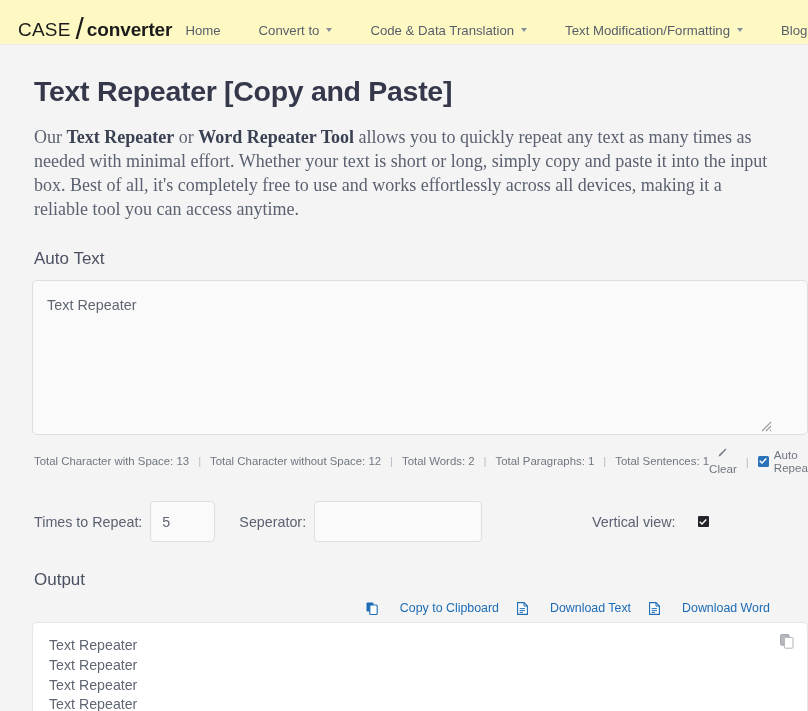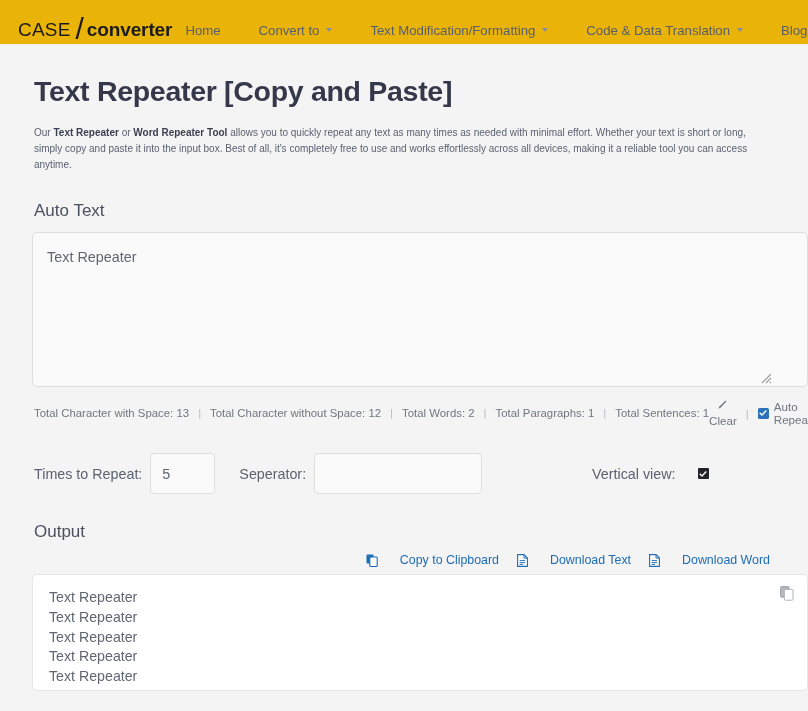--- a/index.html
+++ b/index.html
@@ -12,21 +12,21 @@
     height: 711px;
     background: #f4f4f4;
     font-family: "Liberation Sans", sans-serif;
     color: #3c4257;
     overflow: hidden;
   }
 
   
   .site-header {
     height: 45px;
-    background: #eab308;
+    background: #fef9c3;
     display: flex;
     align-items: center;
     padding: 16px 16px 0 18px;
     border-bottom: 1px solid #ececec;
   }
   .logo {
     display: flex;
     align-items: baseline;
     font-size: 19px;
     color: #1b1b1b;
@@ -84,24 +84,25 @@
   }
   h1.page-title {
     font-size: 28.5px;
     font-weight: 700;
     color: #34384a;
     margin: 30px 0 0 2px;
     letter-spacing: -0.3px;
   }
   .intro {
     margin: 17px 0 0 2px;
-    font-size: 10px;
-    line-height: 16px;
+    font-size: 18px;
+    line-height: 24px;
     color: #5a6170;
     max-width: 790px;
+    font-family: Liberation Serif, serif;
   }
   .intro b { color: #3a4152; font-weight: 700; }
 
   .section-label {
     font-size: 17px;
     color: #4a5160;
     margin: 28px 0 11px 2px;
     font-weight: 400;
   }
 
@@ -289,25 +290,25 @@
 
   <nav class="main-nav">
     <div class="nav-item">
       <span>Home</span>
     </div>
     <div class="nav-item">
       <span>Convert to</span>
       <span class="caret"></span>
     </div>
     <div class="nav-item">
+      <span>Code &amp; Data Translation</span>
+      <span class="caret"></span>
+    </div>
+    <div class="nav-item">
       <span>Text Modification/Formatting</span>
-      <span class="caret"></span>
-    </div>
-    <div class="nav-item">
-      <span>Code &amp; Data Translation</span>
       <span class="caret"></span>
     </div>
     <div class="nav-item">
       <span>Blog</span>
     </div>
   </nav>
 </div>
 
 <div class="page">
 

